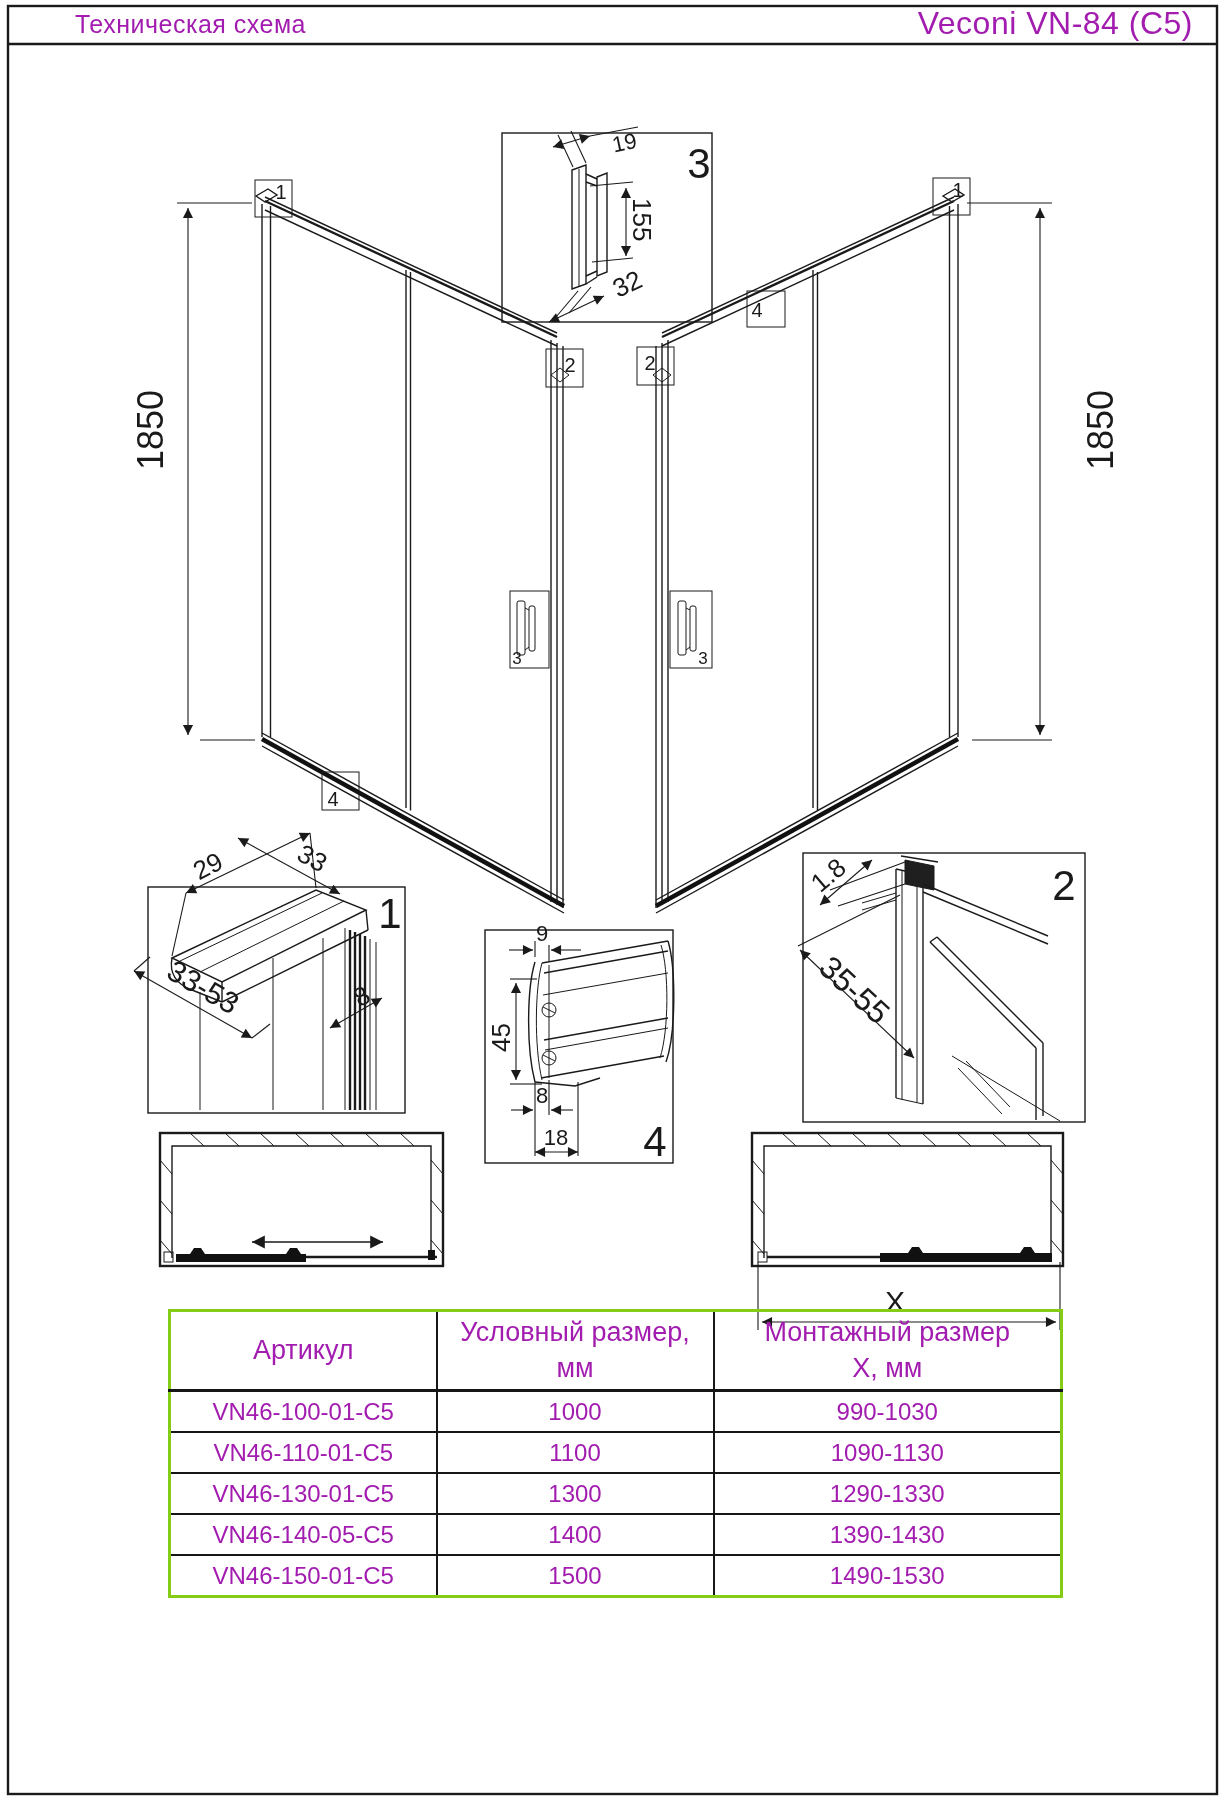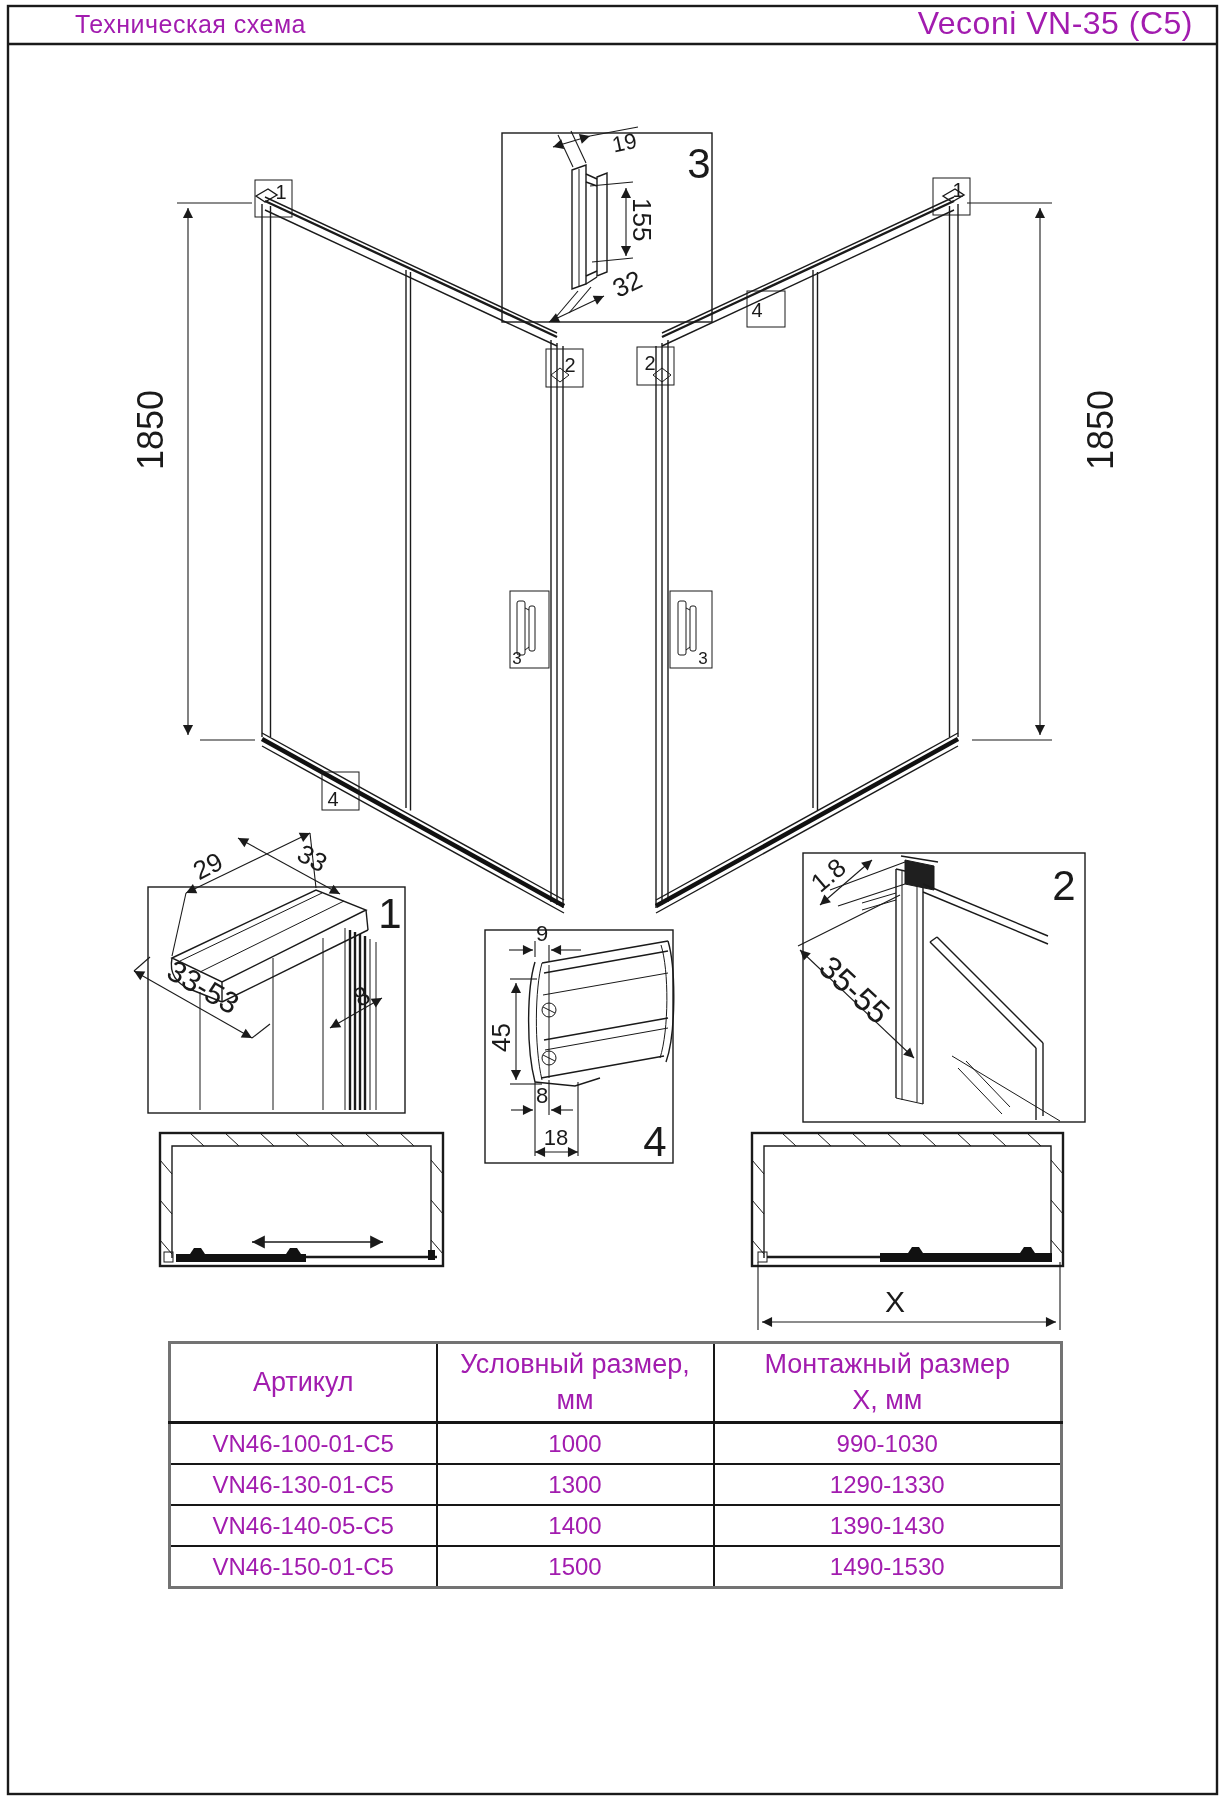--- a/index.html
+++ b/index.html
@@ -13,34 +13,34 @@
   svg .w2{stroke:#1a1a1a;stroke-width:2.4;fill:none;}
   svg .thick{stroke:#111;stroke-width:4.5;fill:none;}
   svg .dimln{stroke:#1a1a1a;stroke-width:1.1;fill:none;}
   svg text{fill:#1a1a1a;font-family:"Liberation Sans",sans-serif;}
   .t-dim{font-size:26px;}
   .t-dim-s{font-size:22px;}
   .t-big{font-size:42px;}
   .t-marker{font-size:20px;}
   .t-marker-s{font-size:17px;}
   .t-1850{font-size:36px;}
-  .spec-table{position:absolute;left:168px;top:1341px;width:892px;border-collapse:collapse;
-              table-layout:fixed;border:3px solid #737373;}
+  .spec-table{position:absolute;left:168px;top:1309px;width:892px;border-collapse:collapse;
+              table-layout:fixed;border:3px solid #84cc16;}
   .spec-table th,.spec-table td{border:2px solid #161616;text-align:center;font-weight:400;
               padding:0;vertical-align:middle;}
   .spec-table th{height:77px;font-size:27px;line-height:1.3;white-space:pre-line;border-bottom:3px solid #161616;}
   .spec-table td{height:39px;font-size:24px;}
 </style>
 </head>
 <body>
 
 <div class="page">
 
   <div class="hdr-left">Техническая схема</div>
-  <div class="hdr-right">Veconi VN-35 (C5)</div>
+  <div class="hdr-right">Veconi VN-84 (C5)</div>
 
   <svg class="drawing" width="1225" height="1800" viewBox="0 0 1225 1800">
     <defs>
       <marker id="arr" viewBox="0 0 12 12" refX="11" refY="6" markerWidth="11" markerHeight="11" orient="auto-start-reverse">
         <path d="M1,1 L11,6 L1,11 z" fill="#1a1a1a"></path>
       </marker>
     </defs>
 
     <g>
       <rect x="8" y="6" width="1209" height="1788" class="w2"></rect>
@@ -367,20 +367,25 @@
 Х, мм</th>
       </tr>
     </thead>
     <tbody>
       <tr>
         <td>VN46-100-01-C5</td>
         <td>1000</td>
         <td>990-1030</td>
       </tr>
       <tr>
+        <td>VN46-110-01-C5</td>
+        <td>1100</td>
+        <td>1090-1130</td>
+      </tr>
+      <tr>
         <td>VN46-130-01-C5</td>
         <td>1300</td>
         <td>1290-1330</td>
       </tr>
       <tr>
         <td>VN46-140-05-C5</td>
         <td>1400</td>
         <td>1390-1430</td>
       </tr>
       <tr>

